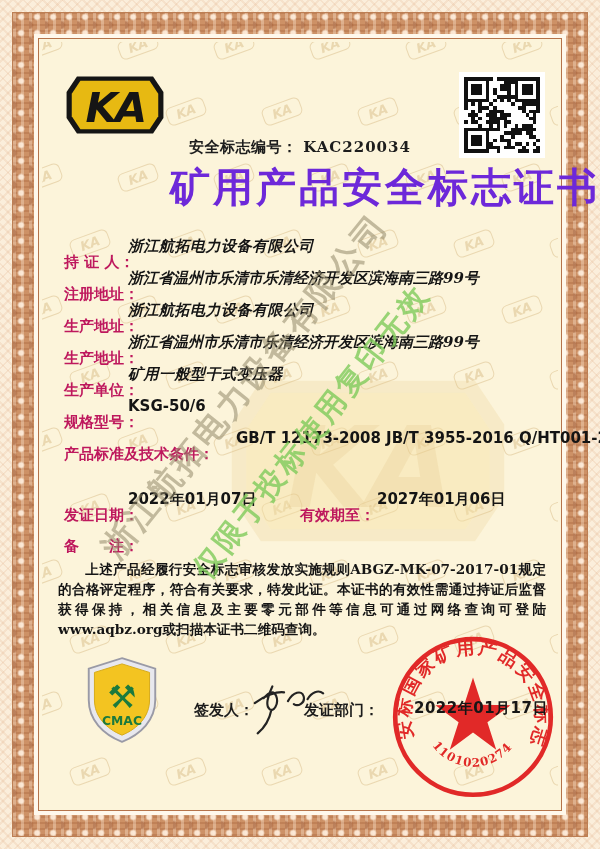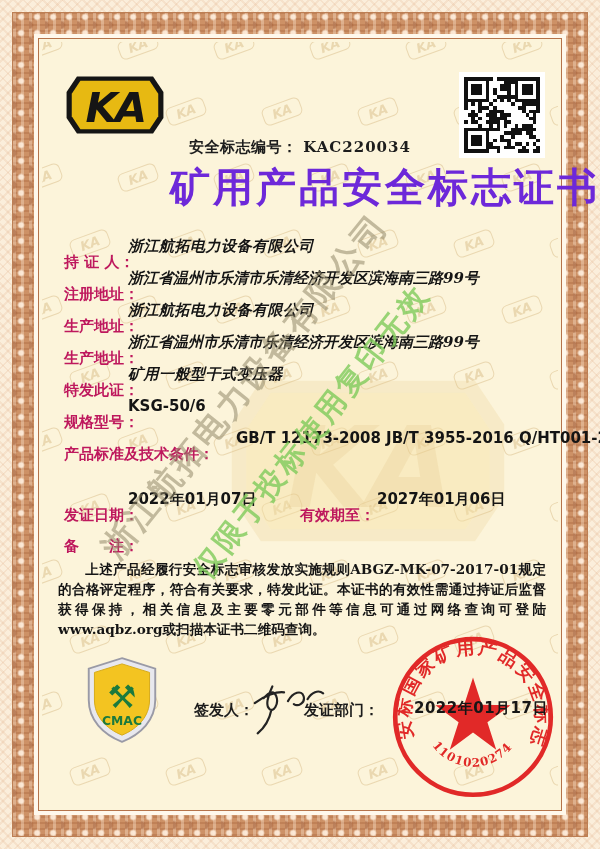--- a/index.html
+++ b/index.html
@@ -632,21 +632,21 @@
     </div>
     <div class="field-row" style="top:301px">
       <span class="flabel">生产地址：</span>
       <span class="fvalue kai">浙江航拓电力设备有限公司</span>
     </div>
     <div class="field-row" style="top:333px">
       <span class="flabel">生产地址：</span>
       <span class="fvalue kai" style="letter-spacing:0;">浙江省温州市乐清市乐清经济开发区滨海南三路99号</span>
     </div>
     <div class="field-row" style="top:365px">
-      <span class="flabel">特发此证：</span>
+      <span class="flabel">生产单位：</span>
       <span class="fvalue kai">矿用一般型干式变压器</span>
     </div>
     <div class="field-row" style="top:397px">
       <span class="flabel">规格型号：</span>
       <span class="fvalue sansval">KSG-50/6</span>
     </div>
     <div class="field-row" style="top:429px">
       <span class="flabel">产品标准及技术条件：</span>
       <span class="fvalue sansval" style="left:172px">GB/T 12173-2008  JB/T 3955-2016  Q/HT001-2021</span>
     </div>

